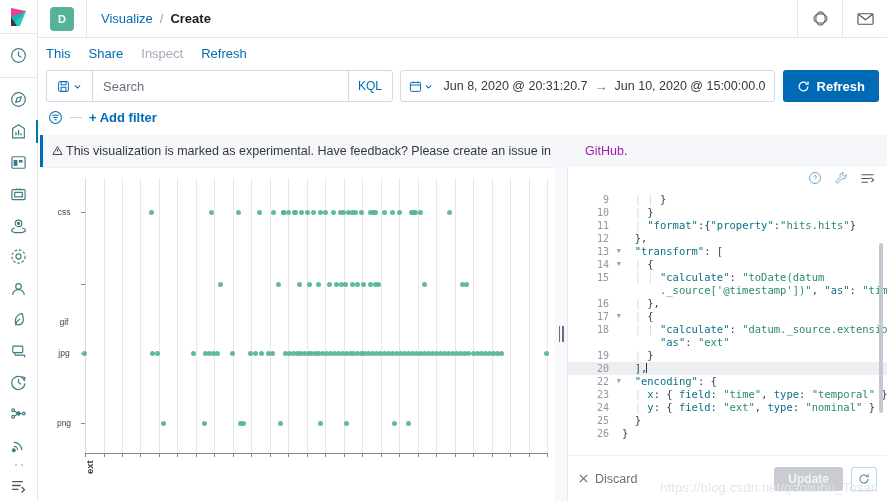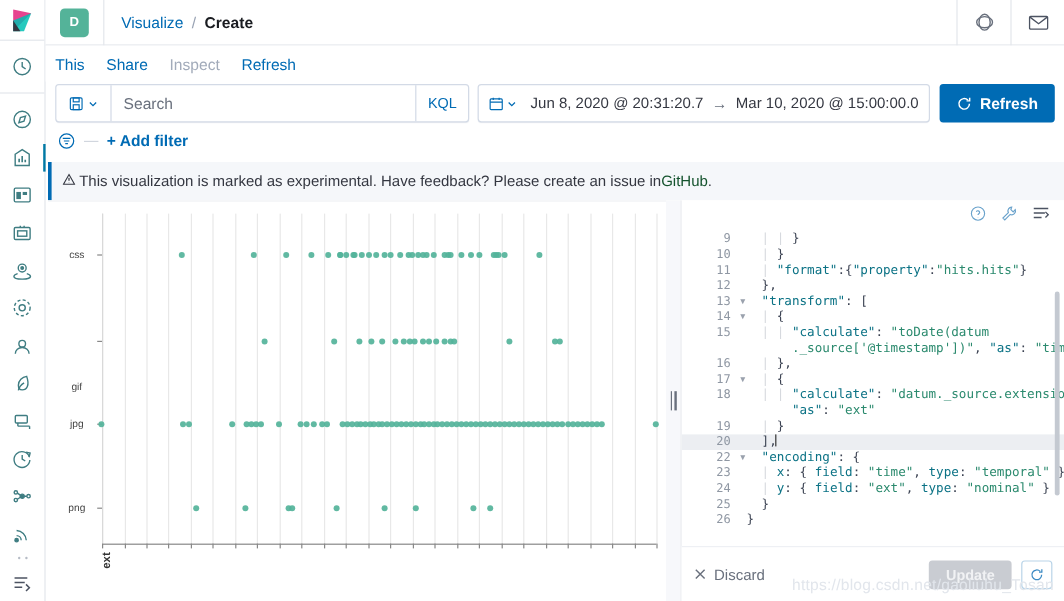--- a/index.html
+++ b/index.html
@@ -101,21 +101,21 @@
   #filter-dash { color: #c9cfd8; font-size: 12px; }
   #add-filter { font-size: 13px; color: #006bb4; font-weight: bold; }
 
   
   #callout {
     position: absolute; left: 40px; top: 135px; right: 0; height: 32px;
     background: #f5f7fa; border-left: 3px solid #006bb4;
     display: flex; align-items: center; padding-left: 9px; font-size: 12.5px; color: #343741;
   }
   #callout .warn-ico { margin-right: 3px; font-size: 11px; }
-  #callout a { color: #14532d; text-decoration: none; }
+  #callout a { color: #a21caf; text-decoration: none; padding-left: 34px; }
 
   
   #vis-panel {
     position: absolute; left: 40px; top: 167px; width: 515px; bottom: 0;
     background: #fff; border-top: 1px solid #eef0f4;
   }
   #splitter {
     position: absolute; left: 555px; top: 167px; width: 12px; bottom: 0;
     background: #f7f8fb; display: flex; align-items: center; justify-content: center;
   }
@@ -364,21 +364,21 @@
           <rect x="1.8" y="3" width="12.4" height="11" rx="1"></rect>
             <path d="M1.8 6.2h12.4M5 1.8v2.4M11 1.8v2.4"></path>
         </svg>
         <svg width="9" height="9" viewBox="0 0 12 12" fill="none" stroke="#006bb4" stroke-width="1.4">
             <path d="M2.5 4.5 6 8 9.5 4.5"></path>
           </svg>
       </div>
       <div id="dp-dates">
         <span>Jun 8, 2020 @ 20:31:20.7</span>
         <span id="dp-arrow">→</span>
-        <span>Mar 10, 2020 @ 15:00:00.0</span>
+        <span>Jun 10, 2020 @ 15:00:00.0</span>
       </div>
     </div>
 
     <button id="refresh-btn">
       <svg width="13" height="13" viewBox="0 0 16 16" fill="none" stroke="#fff" stroke-width="1.5">
         <path d="M13.4 8a5.4 5.4 0 1 1-1.6-3.8"></path>
           <path d="M13.6 1.8v3.2h-3.2"></path>
       </svg>
       <span>Refresh</span>
     </button>

